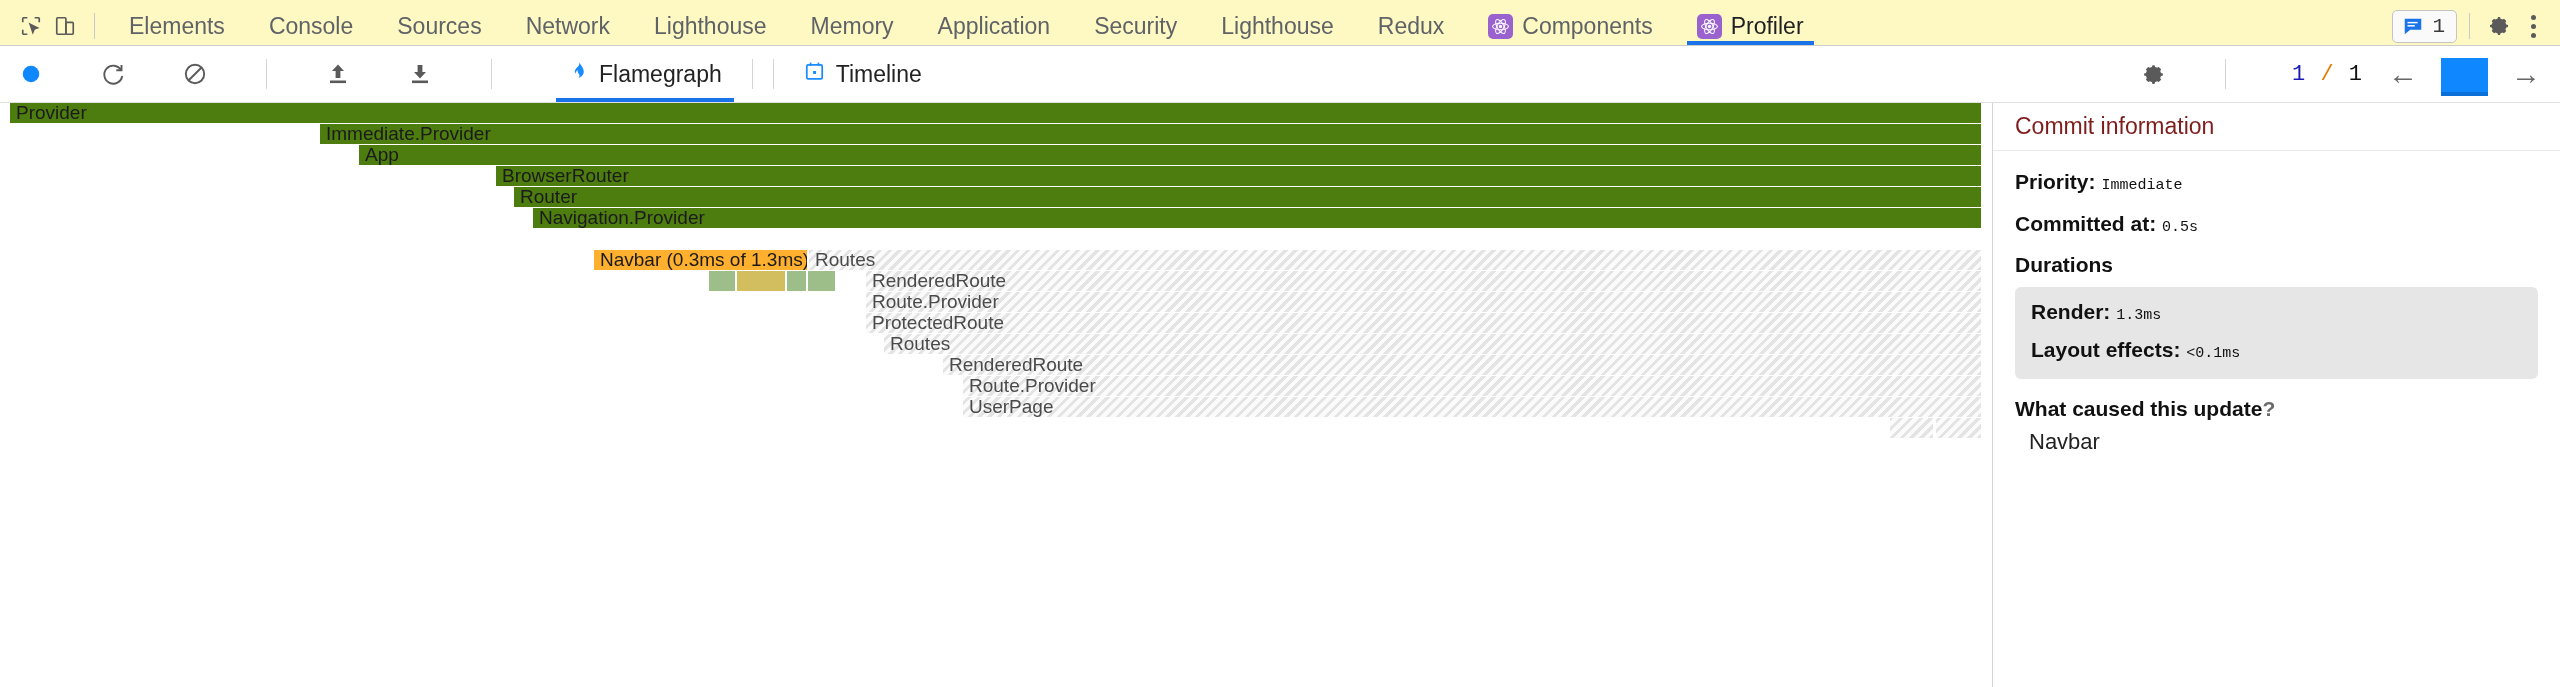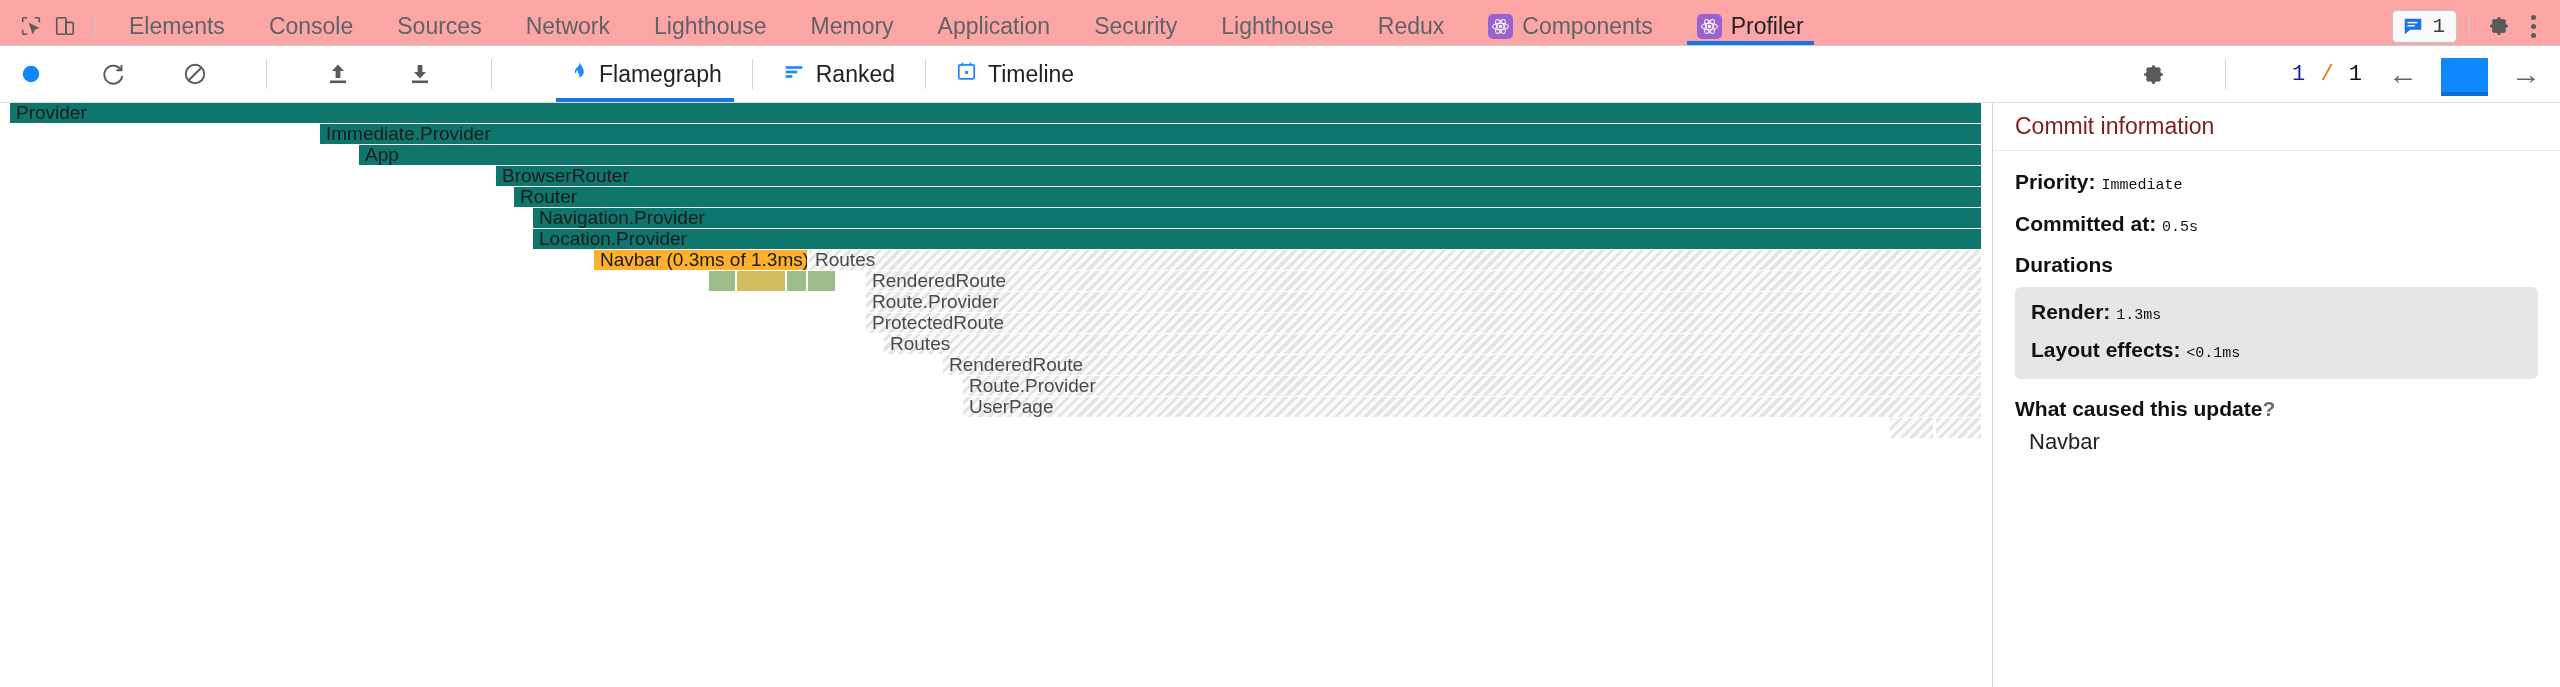--- a/index.html
+++ b/index.html
@@ -7,21 +7,21 @@
     width: 2560px; height: 687px;
     font-family: "Liberation Sans", sans-serif;
     background: #ffffff;
     overflow: hidden;
   }
   .app { width: 2560px; height: 687px; display: flex; flex-direction: column; }
 
   
   .devtools-bar {
     height: 46px; min-height: 46px;
-    background: #fca5a5;
+    background: #fef9c3;
     border-bottom: 1px solid #cdcdcd;
     display: flex; align-items: center;
     padding: 7px 10px 0 14px;
   }
   .icon-btn {
     width: 34px; height: 34px;
     display: flex; align-items: center; justify-content: center;
     color: #5a5a5a;
   }
   .bar-sep { width: 1px; height: 26px; background: #c9c9c9; margin: 0 12px; }
@@ -110,21 +110,21 @@
   }
   .flame-row { position: absolute; left: 0; right: 0; height: 21px; }
   .flame-bar {
     position: absolute; top: 0; height: 20px;
     display: flex; align-items: center;
     font-size: 19px; color: #1b1b1b;
     padding-left: 6px;
     overflow: hidden; white-space: nowrap;
     border-right: 1px solid #ffffff;
   }
-  .flame-bar.gray   { background: #0f766e; }
+  .flame-bar.gray   { background: #4d7c0f; }
   .flame-bar.orange { background: #ffb02e; }
   .flame-bar.green  { background: #9dbe89; }
   .flame-bar.olive  { background: #d2be5f; }
   .flame-bar.hatch {
     background-color: #fbfbfb;
     background-image: repeating-linear-gradient(
       -45deg,
       #e4e4e4 0, #e4e4e4 3px,
       #fbfbfb 3px, #fbfbfb 7px);
     color: #4a4a4a;
@@ -289,30 +289,20 @@
     <div class="view-tabs">
       <div class="view-tab active">
         <span>
           <svg width="20" height="24" viewBox="0 0 24 24" fill="#1a8cff">
             <path d="M13.5 1.5c.8 4-2.2 5.4-3.8 7.6-1.6 2.2-2.2 4.3-.7 6.1.2-2 1.3-3.4 2.6-4.4-.6 2.9.9 3.7 1.7 5 .9 1.4.4 3.2-.8 4.3 4.3-.9 6.6-4.2 6.4-7.8-.2-4.3-3.6-7.2-5.4-10.8z"></path>
           </svg>
         </span>
         <span>Flamegraph</span>
       </div>
       <div class="tool-sep"></div>
-      <div class="view-tab">
-        <span>
-          <svg width="22" height="20" viewBox="0 0 24 24" fill="#1a8cff">
-            <rect x="2" y="5" width="20" height="3.2"></rect>
-            <rect x="2" y="10.4" width="14" height="3.2"></rect>
-            <rect x="2" y="15.8" width="8" height="3.2"></rect>
-          </svg>
-        </span>
-        <span>Ranked</span>
-      </div>
       <div class="tool-sep"></div>
       <div class="view-tab">
         <span>
           <svg width="21" height="22" viewBox="0 0 24 24" fill="none" stroke="#1a8cff" stroke-width="2">
             <rect x="3.2" y="5" width="17.6" height="16" rx="1.5"></rect>
             <line x1="7.5" y1="2.4" x2="7.5" y2="6"></line>
             <line x1="16.5" y1="2.4" x2="16.5" y2="6"></line>
             <rect x="10.4" y="12" width="3.4" height="3.4" fill="#1a8cff" stroke="none"></rect>
           </svg>
         </span>
@@ -357,23 +347,20 @@
         </div>
         <div class="flame-row" style="top: 63px;">
           <div class="flame-bar gray" style="left: 496px; width: 1486px;">BrowserRouter</div>
         </div>
         <div class="flame-row" style="top: 84px;">
           <div class="flame-bar gray" style="left: 514px; width: 1468px;">Router</div>
         </div>
         <div class="flame-row" style="top: 105px;">
           <div class="flame-bar gray" style="left: 533px; width: 1449px;">Navigation.Provider</div>
         </div>
-        <div class="flame-row" style="top: 126px;">
-          <div class="flame-bar gray" style="left: 533px; width: 1449px;">Location.Provider</div>
-        </div>
         <div class="flame-row" style="top: 147px;">
           <div class="flame-bar orange" style="left: 594px; width: 214px;">Navbar (0.3ms of 1.3ms)</div>
           <div class="flame-bar hatch" style="left: 809px; width: 1173px;">Routes</div>
         </div>
         <div class="flame-row" style="top: 168px;">
           <div class="flame-bar green" style="left: 709px; width: 27px;"></div>
           <div class="flame-bar olive" style="left: 737px; width: 49px;"></div>
           <div class="flame-bar green" style="left: 787px; width: 20px;"></div>
           <div class="flame-bar green" style="left: 808px; width: 28px;"></div>
           <div class="flame-bar hatch" style="left: 866px; width: 1116px;">RenderedRoute</div>

